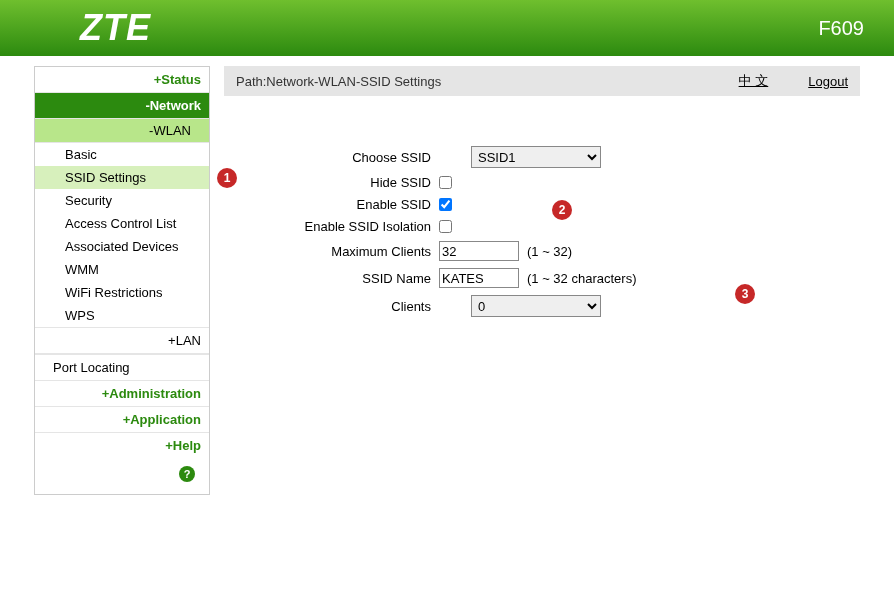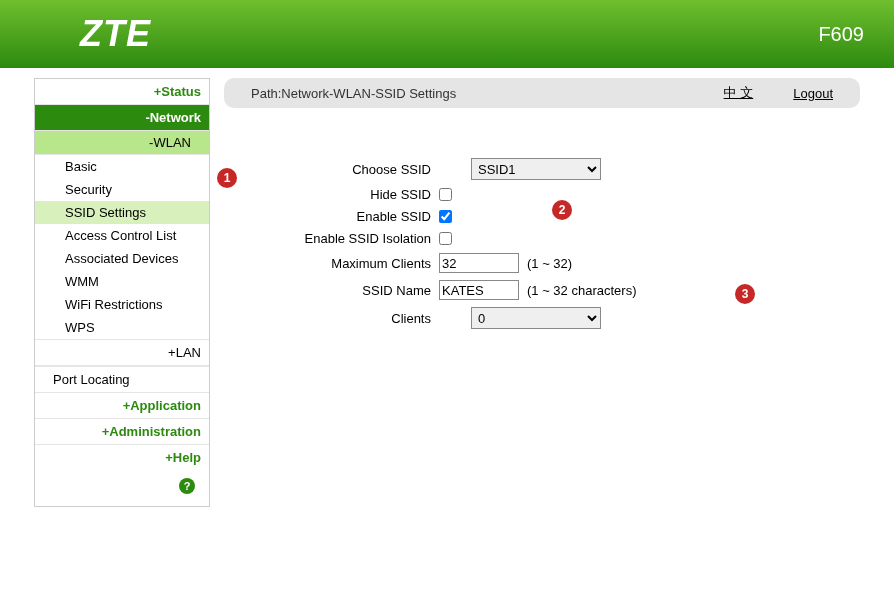--- a/index.html
+++ b/index.html
@@ -1,34 +1,34 @@
 <!DOCTYPE html>
 <html><head>
 <meta charset="utf-8">
 <style>
 * { box-sizing: border-box; margin: 0; padding: 0; }
 body { font-family: Arial, sans-serif; font-size: 13px; background: #fff; width: 894px; height: 594px; overflow: hidden; }
-.header { height: 68px; background: linear-gradient(to bottom, #6fbf2e 0%, #2c8a0f 100%); display: flex; align-items: center; justify-content: space-between; padding: 0 30px 0 80px; }
+.header { height: 56px; background: linear-gradient(to bottom, #6fbf2e 0%, #2c8a0f 100%); display: flex; align-items: center; justify-content: space-between; padding: 0 30px 0 80px; }
 .logo { color: #fff; font-size: 36px; font-weight: bold; font-style: italic; letter-spacing: 1px; }
 .model { color: #fff; font-size: 20px; }
 .main { display: flex; padding: 10px 34px 0 34px; }
 .sidebar { width: 176px; border: 1px solid #ccc; background: #fff; }
 .nav-item { padding: 5px 8px; cursor: pointer; border-bottom: 1px solid #e5e5e5; text-align: right; }
 .nav-top { font-weight: bold; color: #2c8a0f; }
 .nav-top.active { background: #2c8a0f; color: #fff; }
 .nav-sub { background: #b8e68a; padding: 4px 18px; font-weight: normal; color: #000; }
 .nav-leaf { padding: 4px 18px 4px 30px; font-weight: normal; color: #000; border-bottom: none; }
 .nav-leaf.active { background: #d7f0bc; }
 .nav-leaf + .nav-leaf, .nav-leaf + * { }
 .nav-plus { font-weight: normal; color: #000; padding-left: 18px; }
 .nav-port { padding: 5px 8px 5px 18px; font-weight: normal; color: #000; border-bottom: 1px solid #e5e5e5; border-top: 1px solid #e5e5e5; }
 .help-icon { text-align: right; padding: 8px 14px 12px; }
 .help-circle { display: inline-block; width: 16px; height: 16px; border-radius: 50%; background: #2c8a0f; color: #fff; font-size: 11px; font-weight: bold; text-align: center; line-height: 16px; }
 .content { flex: 1; margin-left: 14px; }
-.pathbar { background: #e5e5e5; padding: 6px 27px; display: flex; align-items: center; border-radius: 10px; }
+.pathbar { background: #e5e5e5; padding: 6px 12px; display: flex; align-items: center; }
 .pathbar .path { flex: 1; color: #333; }
 .pathbar .lang { margin-right: 40px; text-decoration: underline; color: #000; cursor: pointer; }
 .pathbar .logout { text-decoration: underline; color: #000; cursor: pointer; }
 .form-area { padding: 50px 40px 20px 60px; }
 .form-row { display: flex; align-items: center; margin-bottom: 7px; }
 .form-label { width: 155px; text-align: right; padding-right: 8px; color: #000; }
 .form-control { display: flex; align-items: center; gap: 8px; }
 select, input[type="text"] { font-size: 13px; padding: 1px 2px; border: 1px solid #888; font-family: Arial, sans-serif; }
 select { width: 130px; height: 22px; margin-left: 32px; }
 input[type="text"] { width: 80px; height: 20px; }
@@ -45,31 +45,31 @@
   <span class="logo">ZTE</span>
   <span class="model">F609</span>
 </div>
 
 <div class="main">
   <div class="sidebar">
     <div class="nav-item nav-top">+Status</div>
     <div class="nav-item nav-top active">-Network</div>
     <div class="nav-item nav-sub">-WLAN</div>
     <div class="nav-leaf">Basic</div>
+    <div class="nav-leaf active">SSID Settings</div>
     <div class="nav-leaf">Security</div>
-    <div class="nav-leaf active">SSID Settings</div>
     <div class="nav-leaf">Access Control List</div>
     <div class="nav-leaf">Associated Devices</div>
     <div class="nav-leaf">WMM</div>
     <div class="nav-leaf">WiFi Restrictions</div>
     <div class="nav-leaf">WPS</div>
     <div class="nav-item nav-plus" style="border-top:1px solid #e5e5e5">+LAN</div>
     <div class="nav-port">Port Locating</div>
+    <div class="nav-item nav-top">+Administration</div>
     <div class="nav-item nav-top">+Application</div>
-    <div class="nav-item nav-top">+Administration</div>
     <div class="nav-item nav-top" style="border-bottom:none">+Help</div>
     <div class="help-icon">
       <span class="help-circle">?</span>
     </div>
   </div>
 
   <div class="content">
     <div class="pathbar">
       <span class="path">Path:Network-WLAN-SSID Settings</span>
       <span class="lang">中 文</span>

